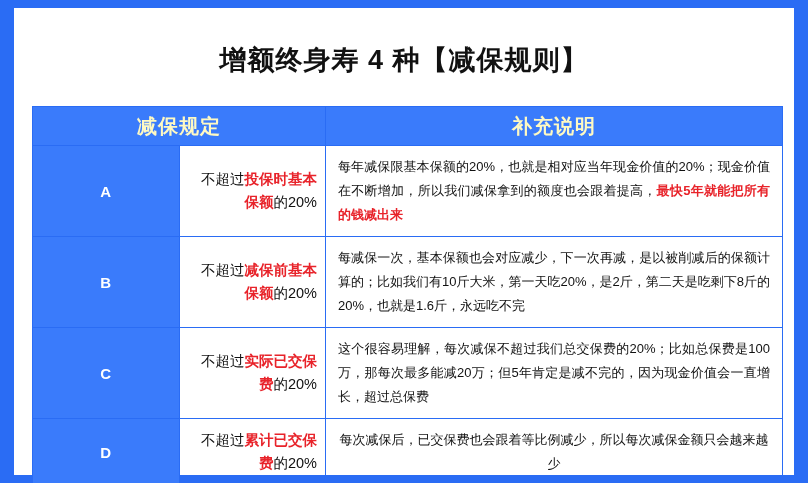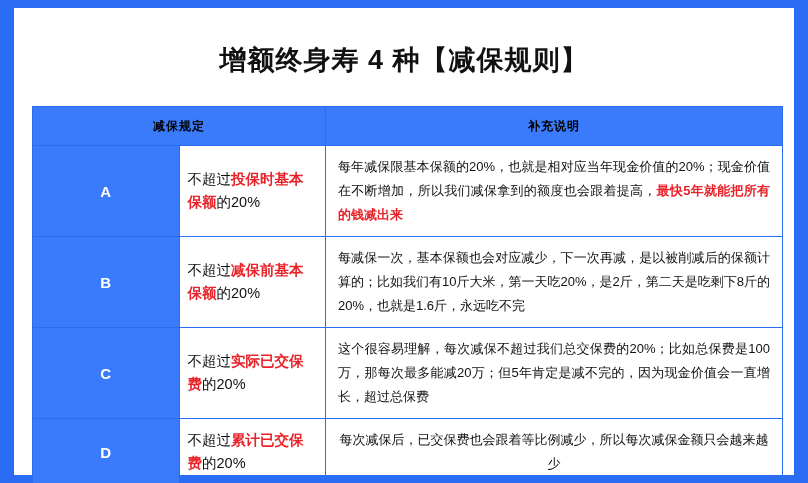--- a/index.html
+++ b/index.html
@@ -42,39 +42,39 @@
     border-collapse: collapse;
     width: 744px;
     table-layout: fixed;
   }
   table.rules th, table.rules td {
     border: 1px solid #2a6cf4;
     vertical-align: middle;
   }
   thead th {
     background: #3a7bfb;
-    color: #000000;
-    font-size: 12px;
+    color: #fef9c3;
+    font-size: 20px;
     font-weight: bold;
     height: 36px;
     letter-spacing: 1px;
   }
   th.head-rule { width: 290px; }
   th.head-note { width: 454px; font-family: Liberation Mono, monospace; }
   td.letter {
     width: 58px;
     background: #3a7bfb;
     color: #ffffff;
     font-size: 15px;
     font-weight: bold;
     text-align: center;
   }
   td.rule {
     width: 232px;
-    text-align: left;
+    text-align: right;
     font-size: 14.5px;
     color: #111111;
     padding: 6px 8px;
     line-height: 1.6;
   }
   td.rule .hl {
     color: #e8232a;
     font-weight: bold;
   }
   td.note {

